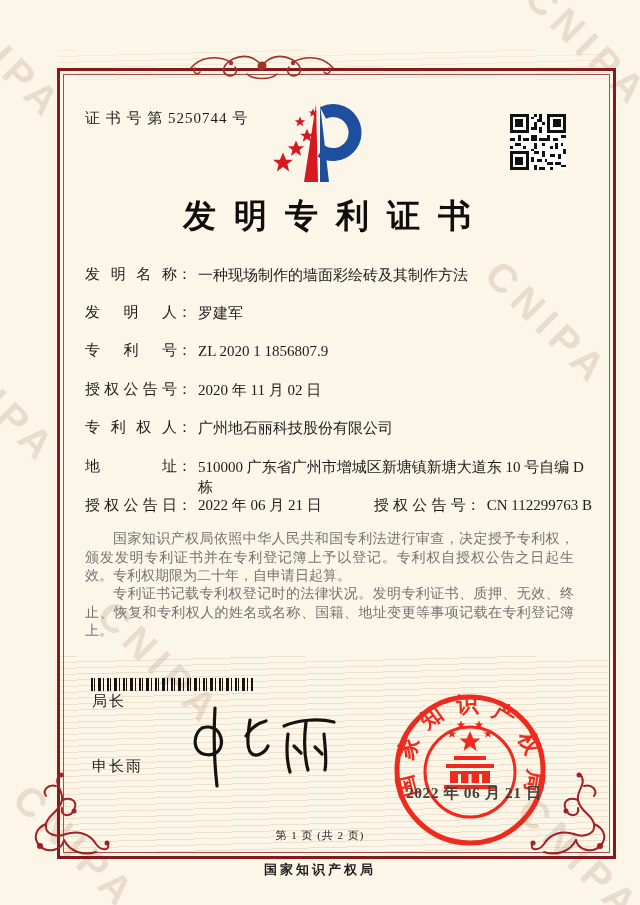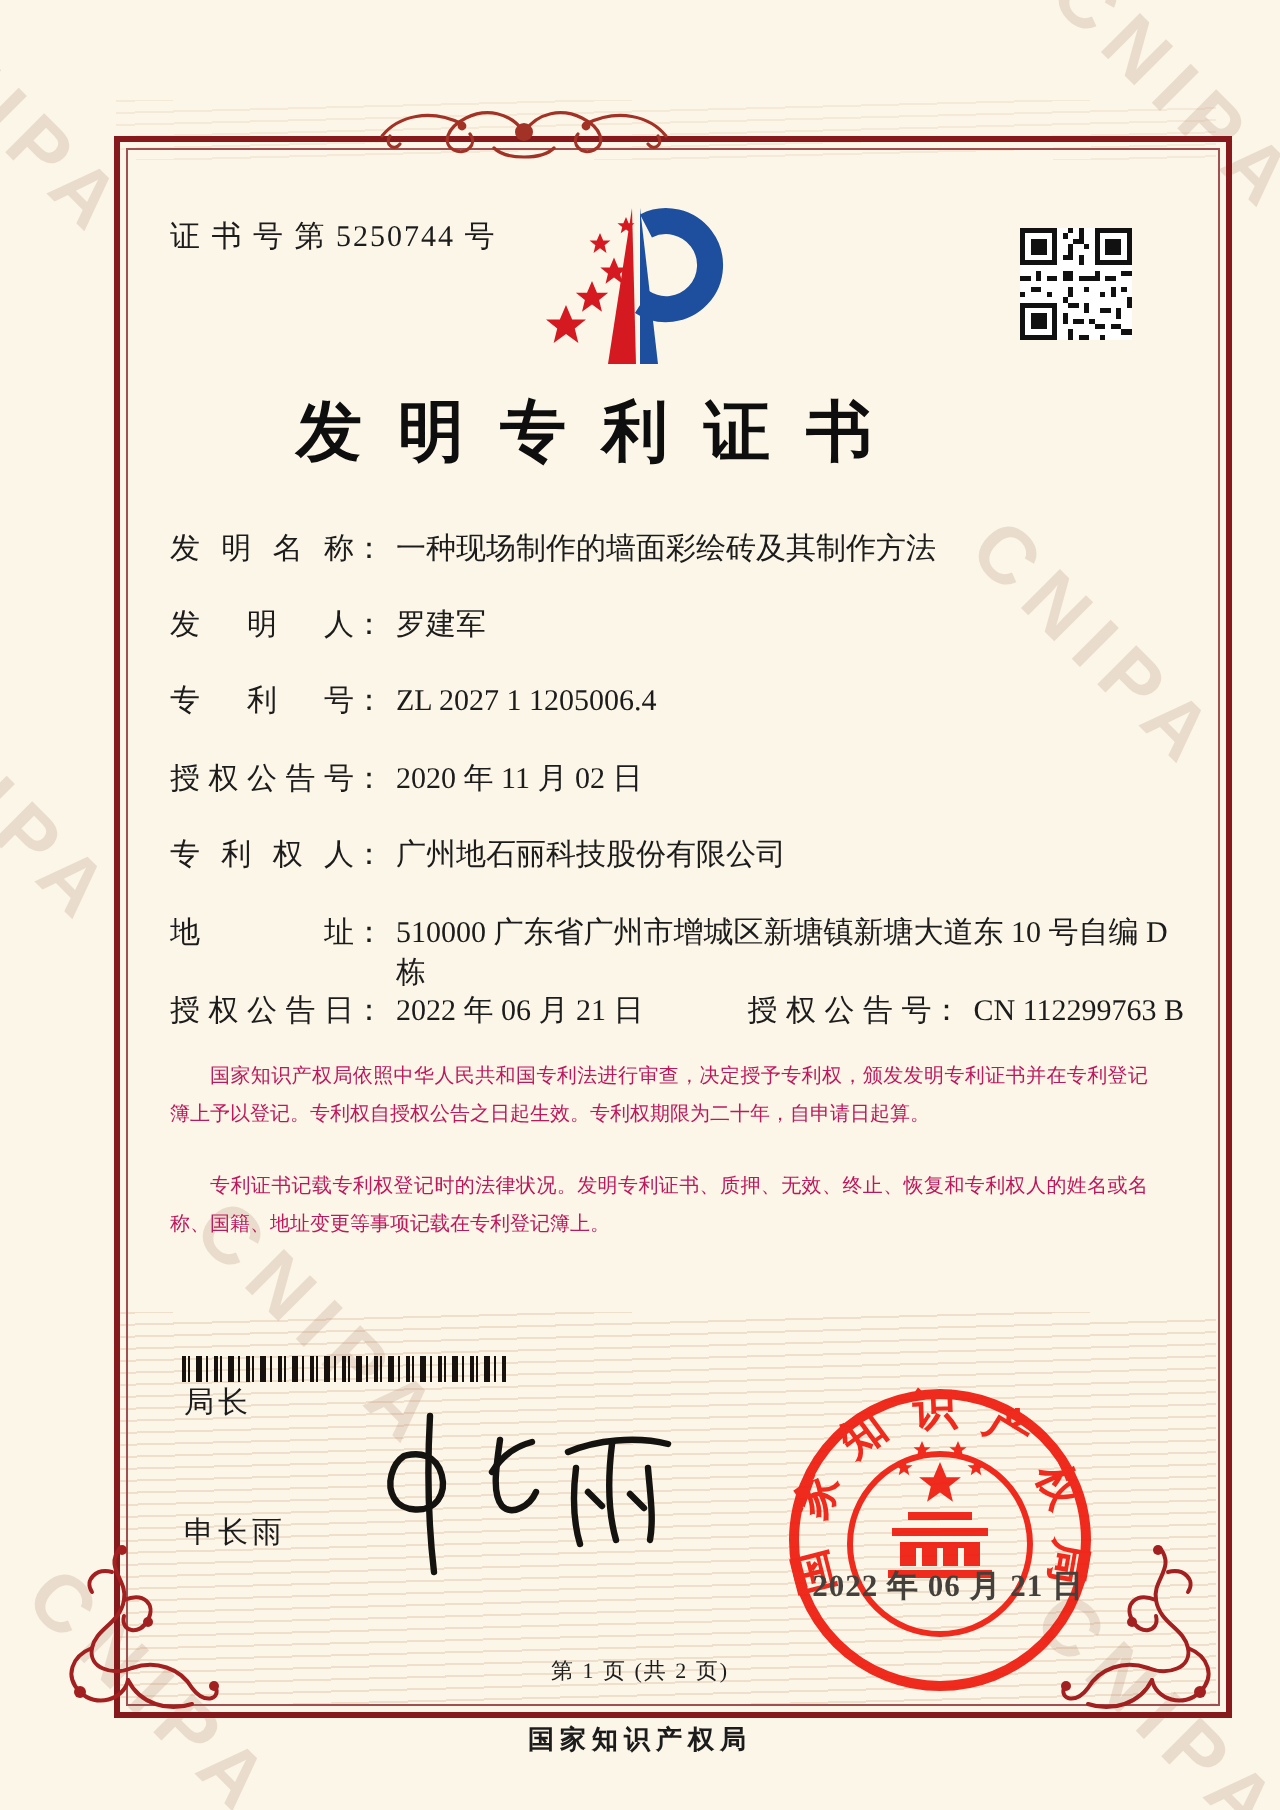--- a/index.html
+++ b/index.html
@@ -32,34 +32,34 @@
     position:absolute;left:57px;top:68px;width:553px;height:785px;
     border:3px solid #86191c;z-index:1;
   }
   .frame-inner{
     position:absolute;inset:3px;border:1px solid #a05050;
   }
   .cert-no{left:85px;top:109px;font-size:15px;letter-spacing:1px;z-index:4;}
   .title{
     left:0;top:194px;width:584px;text-align:center;
     font-size:33px;font-weight:bold;letter-spacing:18px;text-indent:18px;
-    color:#0e0e0e;z-index:4;
+    color:#0e0e0e;z-index:4;padding-left:35px;
   }
   .frow{position:absolute;left:85px;font-size:15px;z-index:4;white-space:nowrap;}
   .flabel{
     display:inline-block;width:92px;text-align:justify;text-align-last:justify;
     vertical-align:top;
   }
   .fcolon{display:inline-block;vertical-align:top;margin-right:6px;}
   .fvalue{display:inline-block;vertical-align:top;white-space:normal;width:430px;line-height:20px;}
   .grant2{margin-left:52px;}
   .para{
     position:absolute;left:85px;width:489px;z-index:4;
-    font-size:10px;line-height:18.5px;text-align:justify;
-    color:#be185d;margin:0;text-indent:2em;
+    font-size:14px;line-height:18.5px;text-align:justify;
+    color:#737373;margin:0;text-indent:2em;
   }
   .barcode{
     left:91px;top:678px;width:163px;height:13px;z-index:4;
     background:
       repeating-linear-gradient(90deg,
         #17120e 0px,#17120e 2px, rgba(0,0,0,0) 2px, rgba(0,0,0,0) 3px,
         #17120e 3px,#17120e 4px, rgba(0,0,0,0) 4px, rgba(0,0,0,0) 7px,
         #17120e 7px,#17120e 10px, rgba(0,0,0,0) 10px, rgba(0,0,0,0) 12px,
         #17120e 12px,#17120e 13px, rgba(0,0,0,0) 13px, rgba(0,0,0,0) 16px);
   }
@@ -211,21 +211,21 @@
 
 <div class="abs title">发明专利证书</div>
 
 <div class="frow" style="top:265px;">
   <span class="flabel">发明名称</span><span class="fcolon">：</span><span class="fvalue">一种现场制作的墙面彩绘砖及其制作方法</span>
 </div>
 <div class="frow" style="top:303px;">
   <span class="flabel">发明人</span><span class="fcolon">：</span><span class="fvalue">罗建军</span>
 </div>
 <div class="frow" style="top:341px;">
-  <span class="flabel">专利号</span><span class="fcolon">：</span><span class="fvalue">ZL 2027 1 1205006.4</span>
+  <span class="flabel">专利号</span><span class="fcolon">：</span><span class="fvalue">ZL 2020 1 1856807.9</span>
 </div>
 <div class="frow" style="top:380px;">
   <span class="flabel">授权公告号</span><span class="fcolon">：</span><span class="fvalue">2020 年 11 月 02 日</span>
 </div>
 <div class="frow" style="top:418px;">
   <span class="flabel">专利权人</span><span class="fcolon">：</span><span class="fvalue">广州地石丽科技股份有限公司</span>
 </div>
 <div class="frow" style="top:457px;">
   <span class="flabel">地址</span><span class="fcolon">：</span><span class="fvalue"><span>510000 广东省广州市增城区新塘镇新塘大道东 10 号自编 D</span><span style="display:block;">栋</span></span>
 </div>

